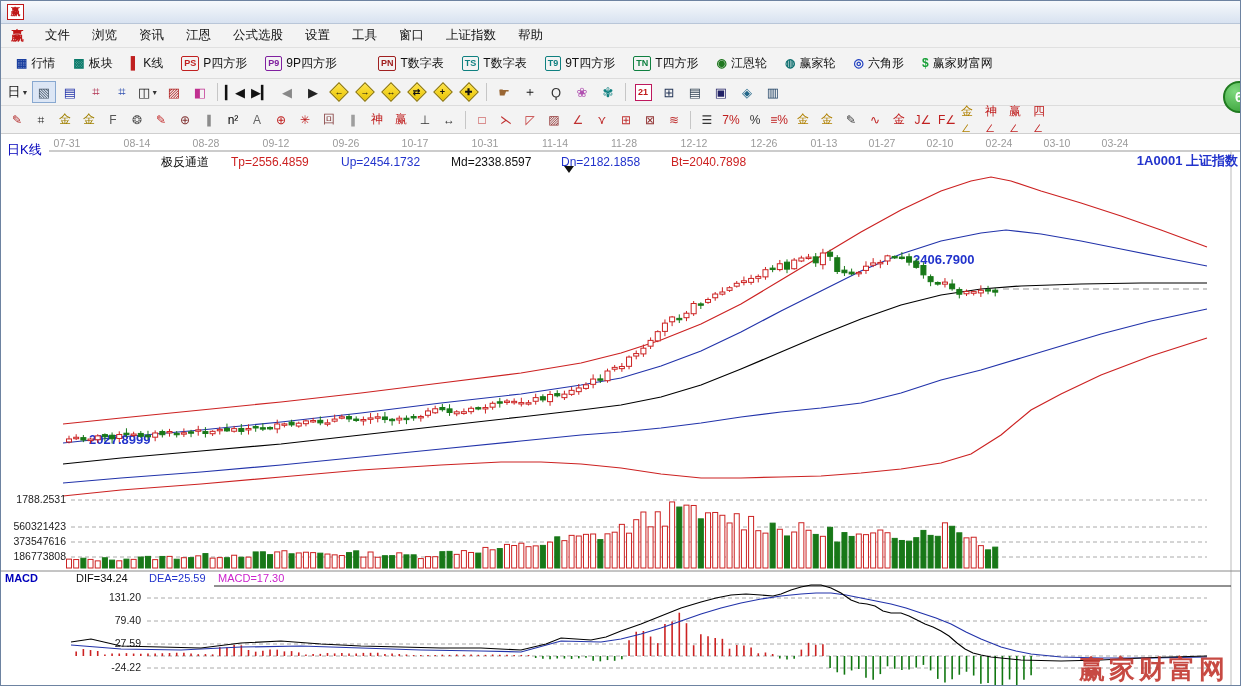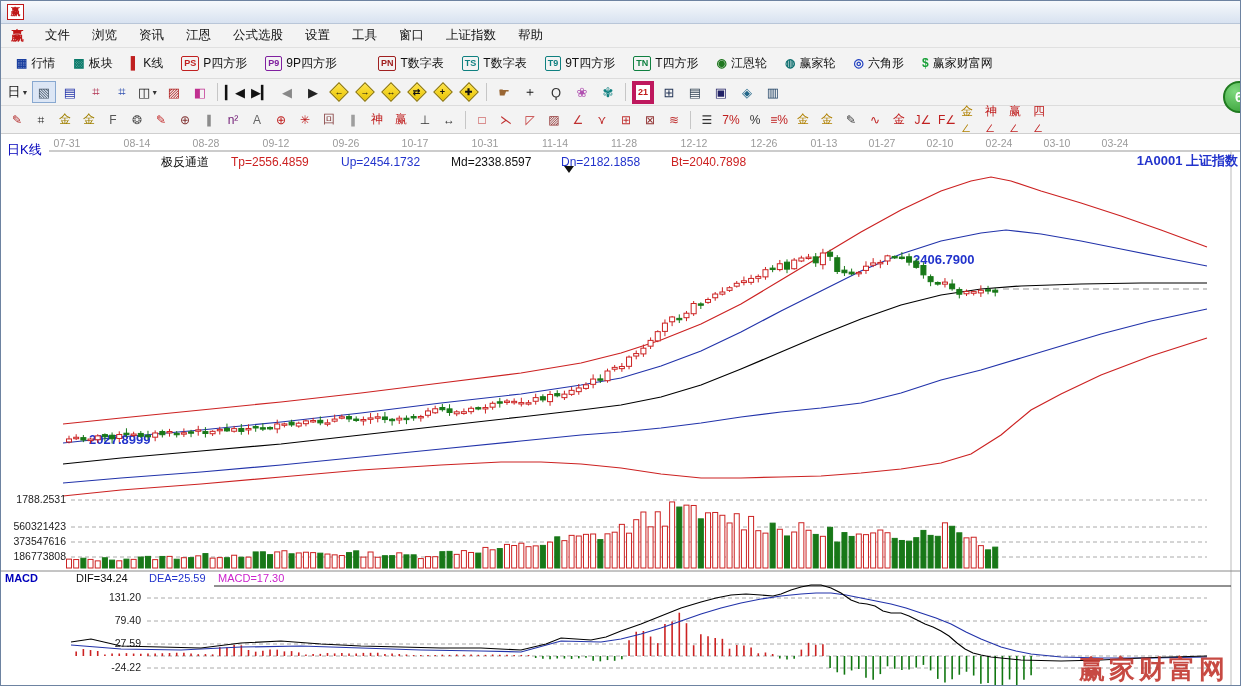--- a/index.html
+++ b/index.html
@@ -26,21 +26,21 @@
   .toolbar3{height:27px;background:#f3f3f3;border-bottom:1px solid #cfcfcf;display:flex;align-items:center;padding-left:4px;}
   .ib{width:22px;height:20px;display:flex;align-items:center;justify-content:center;font-size:13px;
       border:1px solid transparent;margin:0 1px;flex:0 0 auto;}
   .ib3{width:20px;height:22px;font-size:12px;}
   .ib.sel{background:#dce6f5;border-color:#88a8d0;}
   .vsep{width:1px;height:18px;background:#c6c6c6;margin:0 4px;flex:0 0 auto;}
   .dropcaret{font-size:7px;color:#333;margin-left:1px;}
   .diamond{width:12px;height:12px;background:linear-gradient(135deg,#ffe44a,#e8c400);border:1px solid #8a7200;
            transform:rotate(45deg);display:flex;align-items:center;justify-content:center;}
   .diamond>span{transform:rotate(-45deg);font-size:9px;color:#111;font-weight:bold;line-height:1;}
-  .calbox{width:15px;height:15px;border:4px solid #be185d;color:#c01818;font-size:9px;font-weight:bold;
+  .calbox{width:15px;height:15px;border:1px solid #be185d;color:#c01818;font-size:9px;font-weight:bold;
           display:flex;align-items:center;justify-content:center;background:#fff;}
   
   .chartwrap{position:relative;width:1241px;height:558px;background:#fff;}
   svg text{font-family:"Liberation Sans",sans-serif;}
   
   .badge6{position:absolute;left:1222px;top:80px;width:28px;height:28px;border-radius:50%;
           background:radial-gradient(circle at 35% 30%,#7fd97f,#2f9a2f);border:2px solid #1f7a1f;color:#fff;
           font-weight:bold;font-size:14px;display:flex;align-items:center;justify-content:center;z-index:5;}
 </style>
 </head>
@@ -248,21 +248,21 @@
       <div class="ib ib3">
         <span style="color: rgb(192, 32, 32);">✎</span>
       </div>
       <div class="ib ib3">
         <span style="color: rgb(128, 48, 48);">⊕</span>
       </div>
       <div class="ib ib3">
         <span style="color: rgb(51, 51, 51);">∥</span>
       </div>
       <div class="ib ib3">
-        <span style="color: #701a75;">n²</span>
+        <span style="color: #000000;">n²</span>
       </div>
       <div class="ib ib3">
         <span style="color: rgb(102, 102, 102);">A</span>
       </div>
       <div class="ib ib3">
         <span style="color: rgb(192, 32, 32);">⊕</span>
       </div>
       <div class="ib ib3">
         <span style="color: rgb(192, 32, 32);">✳</span>
       </div>

